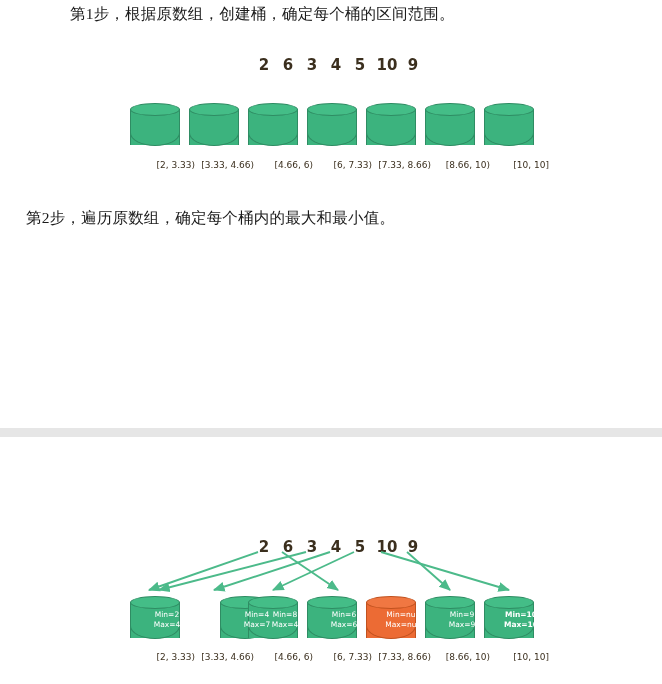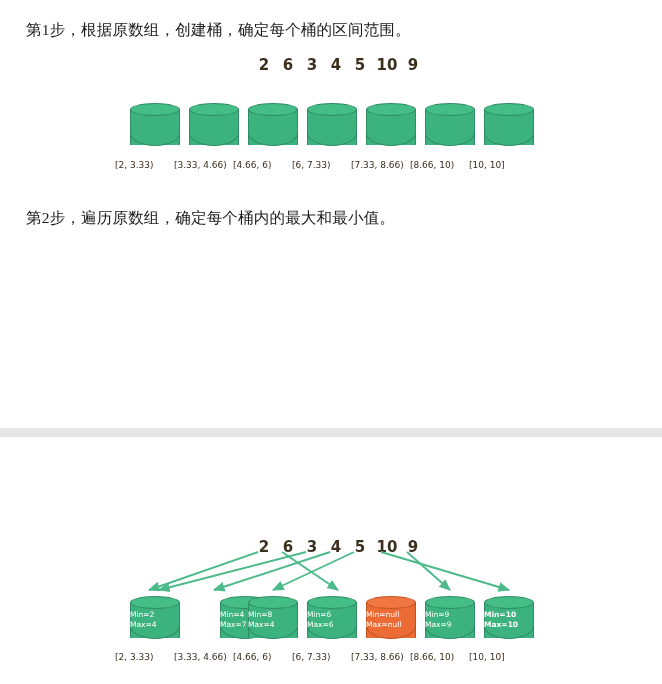--- a/index.html
+++ b/index.html
@@ -18,21 +18,21 @@
   
   .step-text {
     position: absolute;
     left: 26px;
     font-family: "Liberation Serif", serif;
     font-size: 15.5px;
     color: #1a1a1a;
     letter-spacing: 0.2px;
     white-space: nowrap;
   }
-  #step1-text { top: 20px; }
+  #step1-text { top: 4px; margin-left: 44px; }
   #step2-text { top: 208px; }
 
   
   #separator-band {
     position: absolute;
     left: 0;
     top: 428px;
     width: 662px;
     height: 9px;
     background: #e6e6e6;
@@ -103,40 +103,40 @@
     border: 1px solid #2f8c63;
     border-radius: 25px / 6.5px;
     box-sizing: border-box;
   }
   .bucket.orange .body { background: #ec6b34; border-left-color: #c1521f; border-right-color: #c1521f; }
   .bucket.orange .bottom { background: #ec6b34; border-color: #c1521f; border-top: none; }
   .bucket.orange .top { background: #f07742; border-color: #c1521f; }
 
   .bucket-label {
     position: absolute;
-    left: 0;
+    left: 12px;
     top: 14px;
     width: 50px;
-    text-align: left;
+    text-align: center;
     font-family: "DejaVu Sans", sans-serif;
     font-size: 7.5px;
     line-height: 9.5px;
     color: #ffffff;
     z-index: 3;
     pointer-events: none;
   }
 
   
   .interval {
     position: absolute;
     font-family: "DejaVu Sans", sans-serif;
     font-size: 9px;
     color: #3b2f1e;
     white-space: nowrap;
-    text-align: left;
+    text-align: right;
   }
 
   
   #arrow-layer {
     position: absolute;
     left: 0;
     top: 0;
     width: 445px;
     height: 90px;
     overflow: visible;

